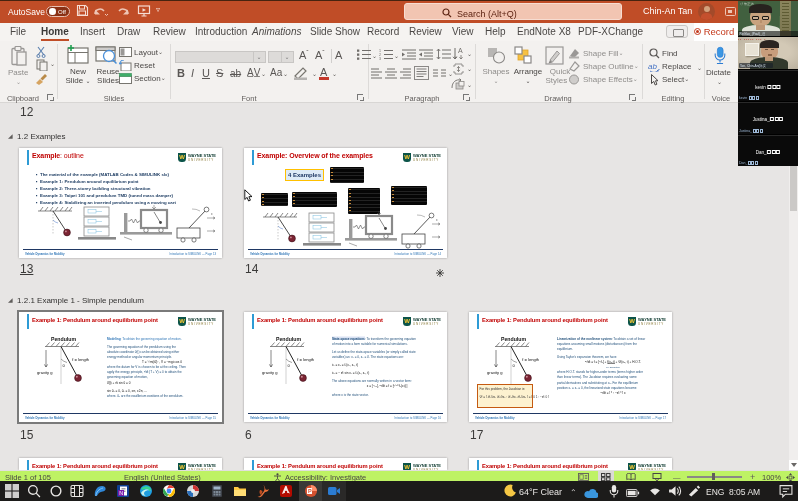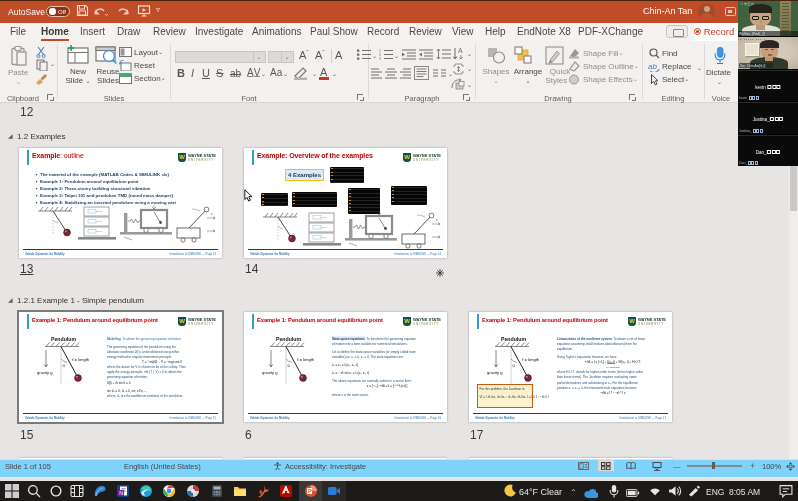--- a/index.html
+++ b/index.html
@@ -66,21 +66,21 @@
   .bl13 { position:absolute; left:17px; top:24px; font-size:4.4px; line-height:6.9px; color:#17375E; font-weight:bold; white-space:nowrap; }
   .ex4box { position:absolute; left:41px; top:21px; width:39px; height:12px; background:#DEEBF7; border:1px solid #FFC000; font-size:6px; font-weight:bold; color:#1F3864; text-align:center; line-height:11px; }
   .fbox { position:absolute; background:#111; border-radius:1px; background-image:repeating-linear-gradient(to bottom, #060606 0 1.5px, #232323 1.5px 2.5px, #060606 2.5px 3.5px); }
   .fbox:before { content:""; position:absolute; left:1px; top:1px; bottom:1px; width:1.5px; background-image:repeating-linear-gradient(to bottom, #c78c3c 0 1px, transparent 1px 3.5px); }
   .tanbox { position:absolute; left:8px; top:72px; width:56px; height:24px; background:#FDF2D0; border:0.8px solid #C55A11; }
   .stext { position:absolute; left:88px; top:24px; width:110px; height:72px; }
   .tiny { font-size:6.2px; line-height:10.2px; color:#1F4E79; transform:scale(0.5); transform-origin:0 0; white-space:nowrap; }
   .tiny .sp { height:6px; }
 
   
-  #statusbar { position:absolute; left:0; top:459px; width:798px; height:18px; background:#7dd3fc; border-top:1px solid #E1DFDD; font-size:7.5px; color:#484644; }
+  #statusbar { position:absolute; left:0; top:470px; width:798px; height:18px; background:#bef264; border-top:1px solid #E1DFDD; font-size:7.5px; color:#484644; }
   #statusbar .it { position:absolute; top:1.5px; }
 
   
   #taskbar { position:absolute; left:0; top:481px; width:798px; height:20px; background:#1C1B1A; }
   .tico { position:absolute; top:3px; width:14px; height:14px; }
 
   
   #videopanel { position:absolute; left:738px; top:0; width:60px; height:166px; background:#000; }
   .vtile { position:absolute; left:0; width:60px; overflow:hidden; }
   .vname { position:absolute; left:50%; transform:translateX(-50%); top:45%; font-size:4.5px; color:#fff; white-space:nowrap; }
@@ -112,37 +112,44 @@
     <svg class="abs" style="left:116px;top:5px" width="14" height="12" viewBox="0 0 14 12">
         <path d="M12 9 a5 4.5 0 0 0-9-3" fill="none" stroke="#eec5b5" stroke-width="1.5"></path>
         <path d="M12 4.5 V9.5 H7z" fill="#eec5b5"></path>
       </svg>
     <svg class="abs" style="left:137px;top:4px" width="14" height="14" viewBox="0 0 14 14">
         <rect x="1.5" y="2" width="11" height="7.5" fill="none" stroke="#f5ddd4" stroke-width="1.2"></rect>
         <path d="M5.5 4.2 l3.5 1.8 -3.5 1.8z" fill="#f5ddd4"></path>
         <path d="M7 10 v2 M4.5 12 h5" stroke="#f5ddd4" stroke-width="1.2"></path>
       </svg>
     <div class="tbico" style="left:156px;top:5px;font-size:8px;">▿</div>
+    <div id="searchbox">
+      <svg class="mag" width="10" height="10" viewBox="0 0 10 10">
+          <circle cx="4" cy="4" r="3" fill="none" stroke="#5c2312" stroke-width="1.2"></circle>
+          <path d="M6.3 6.3 L9 9" stroke="#5c2312" stroke-width="1.2"></path>
+        </svg>
+      <span class="stxt">Search (Alt+Q)</span>
+    </div>
     <div id="username">Chin-An Tan</div>
     <div id="avatar">
         <div class="abs" style="left:5.5px;top:3px;width:6px;height:6px;background:#d3a17c;border-radius:50%"></div>
         <div class="abs" style="left:3px;top:9.5px;width:11px;height:8px;background:#c4502e;border-radius:45% 45% 0 0"></div>
       </div>
     <div id="shareico"></div>
   </div>
 
   <div id="tabrow">
     <div class="tab" style="left:10px;">File</div>
     <div class="tab sel" style="left:41px;">Home</div>
     <div class="tab" style="left:80px;">Insert</div>
     <div class="tab" style="left:117px;">Draw</div>
     <div class="tab" style="left:153px;">Review</div>
-    <div class="tab" style="left:195px;">Investigate</div>
-    <div class="tab" style="left:252px;">Animations</div>
-    <div class="tab" style="left:310px;">Paul Show</div>
+    <div class="tab" style="left:195px;">Introduction</div>
+    <div class="tab" style="left:252px;font-style:italic;">Animations</div>
+    <div class="tab" style="left:310px;">Slide Show</div>
     <div class="tab" style="left:367px;">Record</div>
     <div class="tab" style="left:409px;">Review</div>
     <div class="tab" style="left:452px;">View</div>
     <div class="tab" style="left:485px;">Help</div>
     <div class="tab" style="left:517px;">EndNote X8</div>
     <div class="tab" style="left:578px;">PDF-XChange</div>
     <div id="cmticon"></div>
     <div id="recbtn"><span class="dot"></span> Record</div>
   </div>
 

